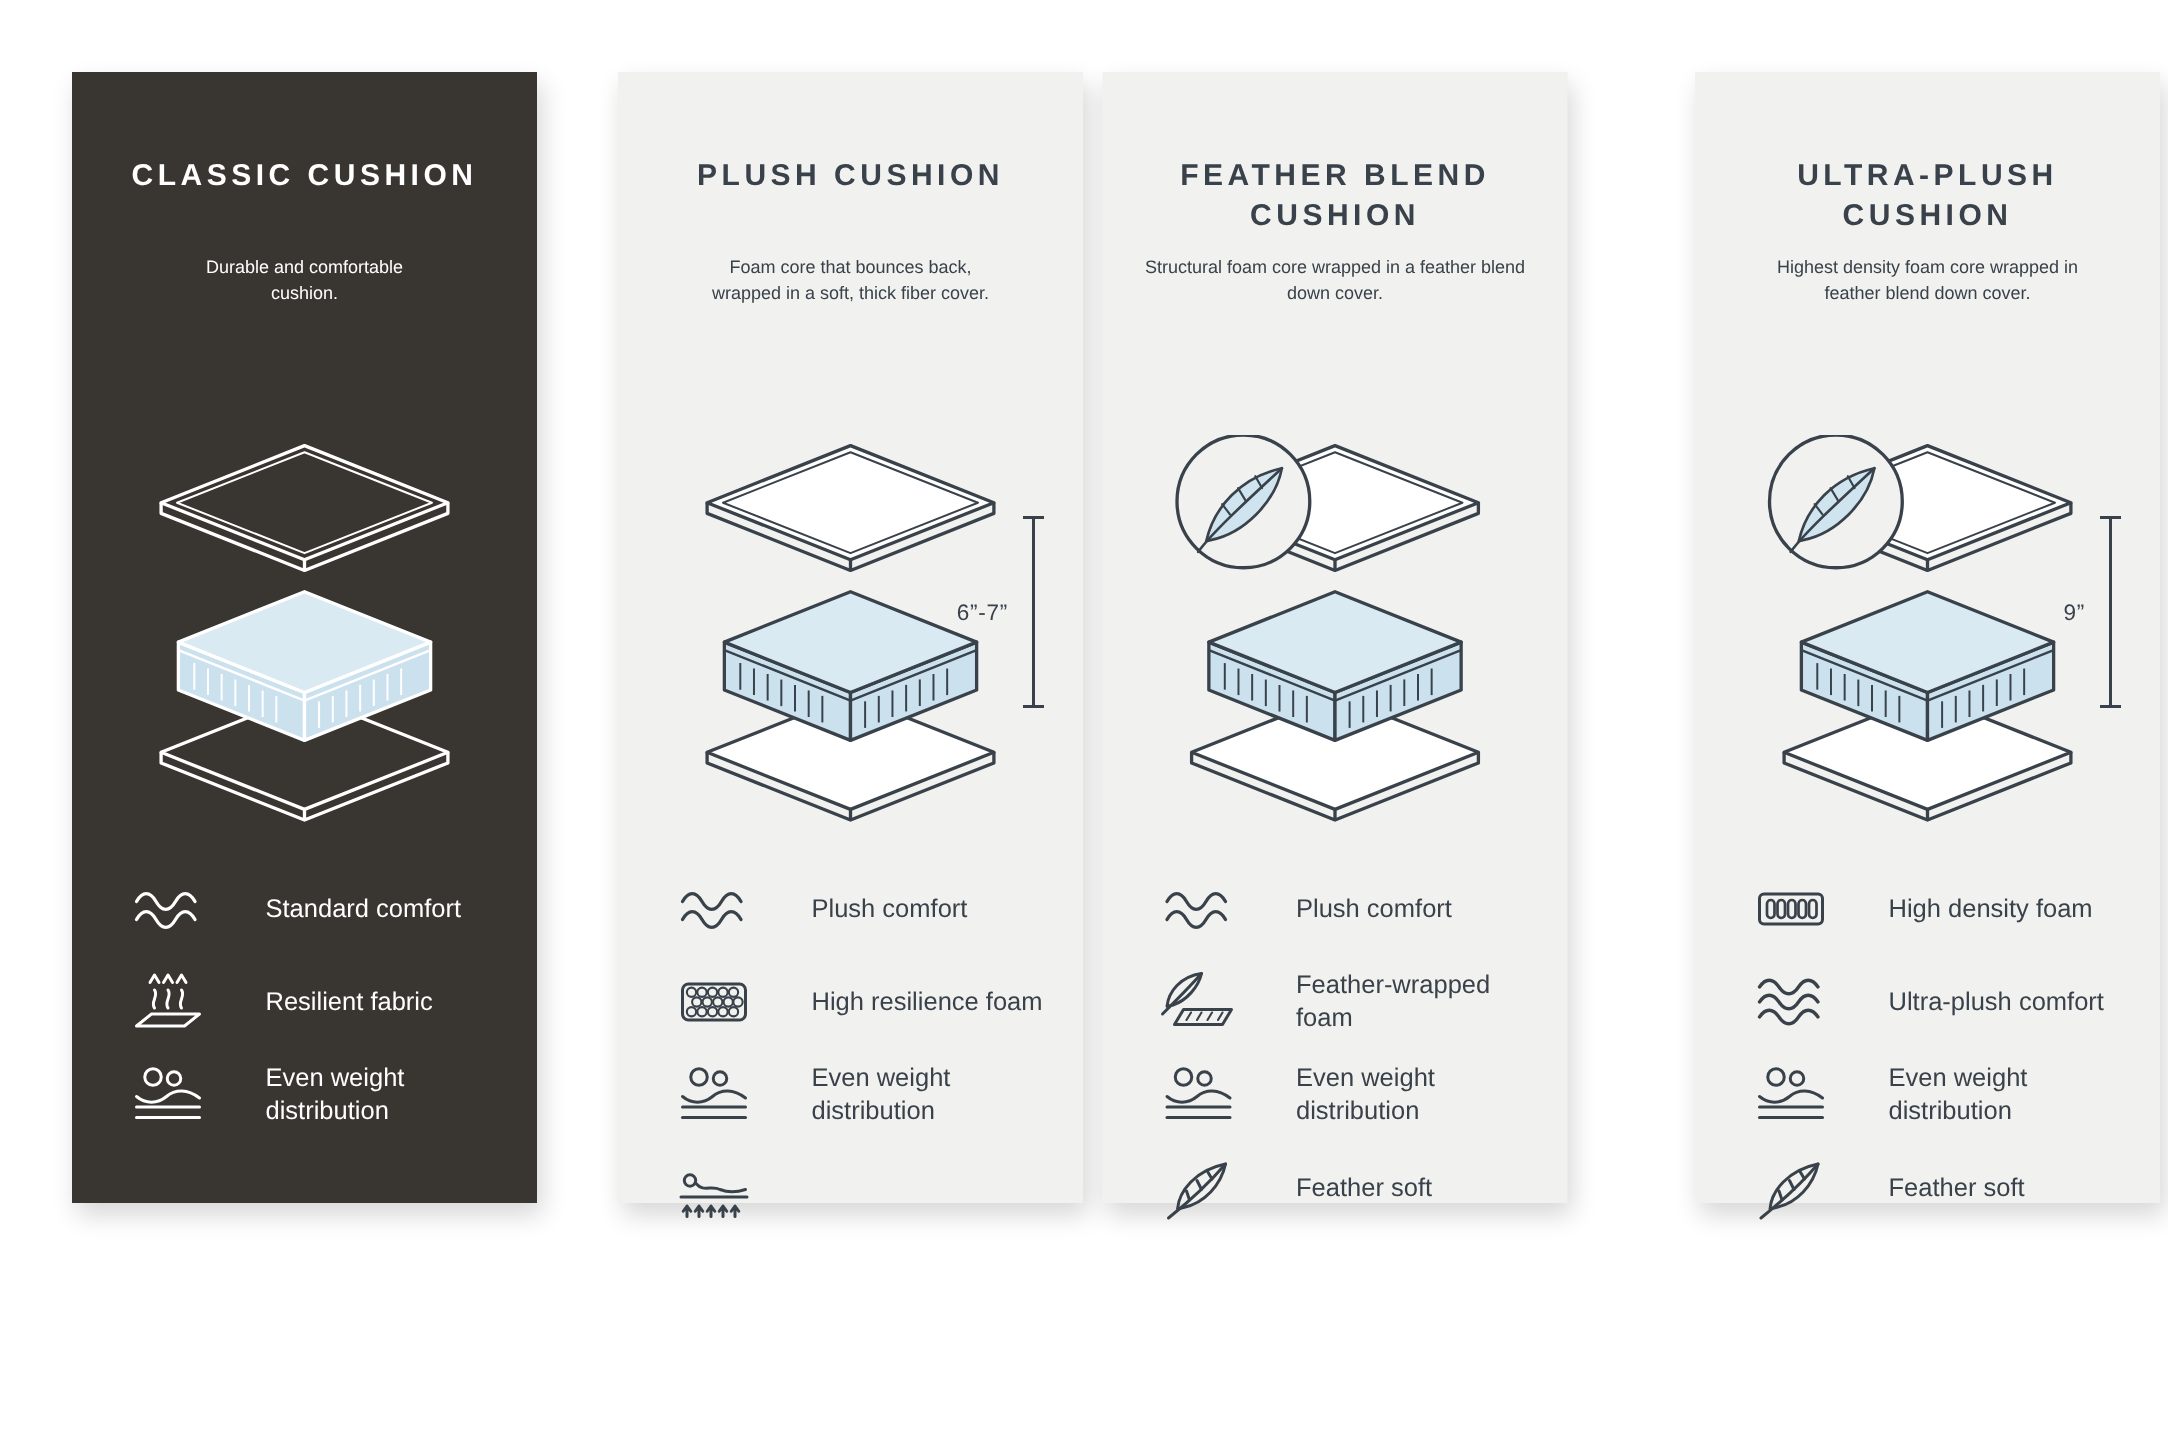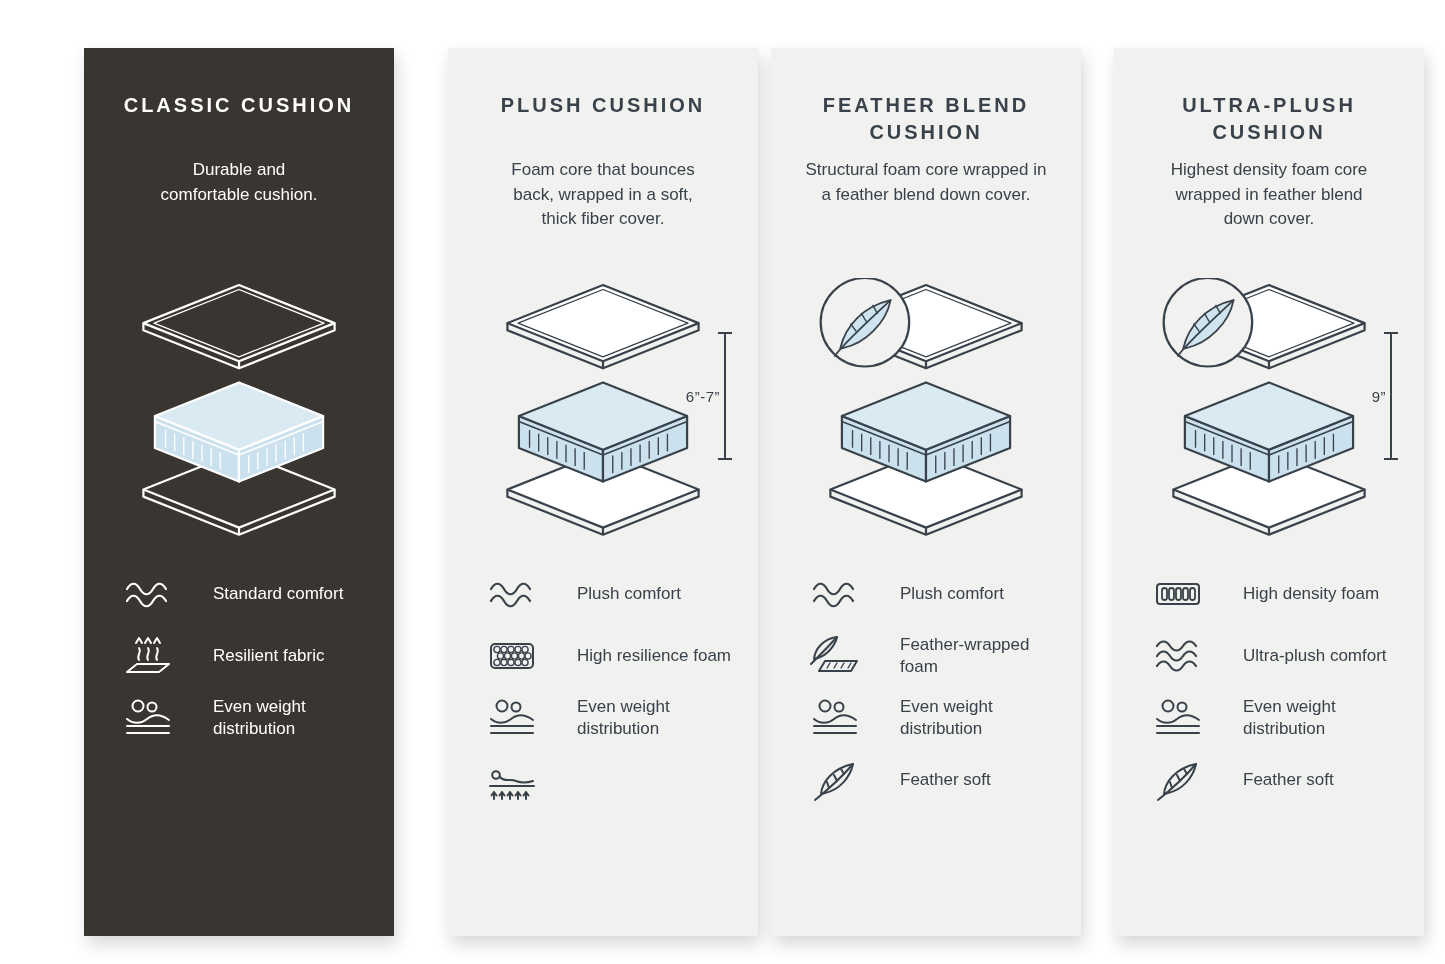--- a/index.html
+++ b/index.html
@@ -1,35 +1,35 @@
 <!DOCTYPE html>
 <html><head>
 <meta charset="utf-8">
 <style>
   html,body{margin:0;padding:0;}
   body{
     width:1445px;height:964px;background:#ffffff;position:relative;overflow:hidden;
     font-family:"Liberation Sans",sans-serif;color:#39424a;
   }
   .panel{
-    position:absolute;top:48px;width:310px;height:888px;
+    position:absolute;top:48px;width:310px;height:754px;
     background:#f1f1ef;box-shadow:3px 8px 16px rgba(0,0,0,.16);
-    box-sizing:border-box;padding:44px 24px 0;text-align:center;margin-left:36px;
+    box-sizing:border-box;padding:56px 24px 0;text-align:center;
   }
   .panel.dark{background:#393530;color:#ffffff;}
-  .p1{left:48px}.p2{left:412px}.p3{left:735px}.p4{left:1078px}
+  .p1{left:48px}.p2{left:412px}.p3{left:735px}.p4{left:1130px}
   .panel h2{
     font-size:20px;font-weight:700;letter-spacing:3px;line-height:1.35;
     margin:0 0 12px;min-height:54px;display:flex;align-items:flex-start;justify-content:center;
   }
-  .desc{font-size:17px;line-height:1.45;margin:0 auto;min-height:86px;}
+  .desc{font-size:12px;line-height:1.45;margin:0 auto;min-height:86px;}
   .desc-w175{max-width:175px}.desc-w205{max-width:205px}.desc-w255{max-width:255px}.desc-w215{max-width:215px}
   .diagram{position:relative;height:262px;margin-top:34px;display:flex;justify-content:center;}
   .cushion-svg svg{width:240px;height:262px;display:block;}
-  .measure{position:absolute;right:8px;top:54px;height:128px;display:flex;align-items:center;gap:4px;}
+  .measure{position:absolute;right:8px;top:54px;height:128px;display:flex;align-items:center;gap:16px;}
   .m-line{width:2px;align-self:stretch;background:currentColor;position:relative;}
   .m-line::before,.m-line::after{content:"";position:absolute;left:-6px;width:14px;height:2px;background:currentColor;}
   .m-line::before{top:0}.m-line::after{bottom:0}
   .m-label{font-size:15px;letter-spacing:.5px;white-space:nowrap;}
   .features{list-style:none;margin:30px 0 0;padding:0 0 0 14px;text-align:left;}
   .feature{display:flex;align-items:center;gap:39px;margin-bottom:14px;min-height:48px;}
   .f-icon{width:52px;flex:0 0 52px;display:flex;justify-content:center;align-items:center;}
   .f-icon svg{width:52px;height:44px;display:block;}
   .f-label{font-size:17px;line-height:1.3;max-width:158px;}
 </style>

